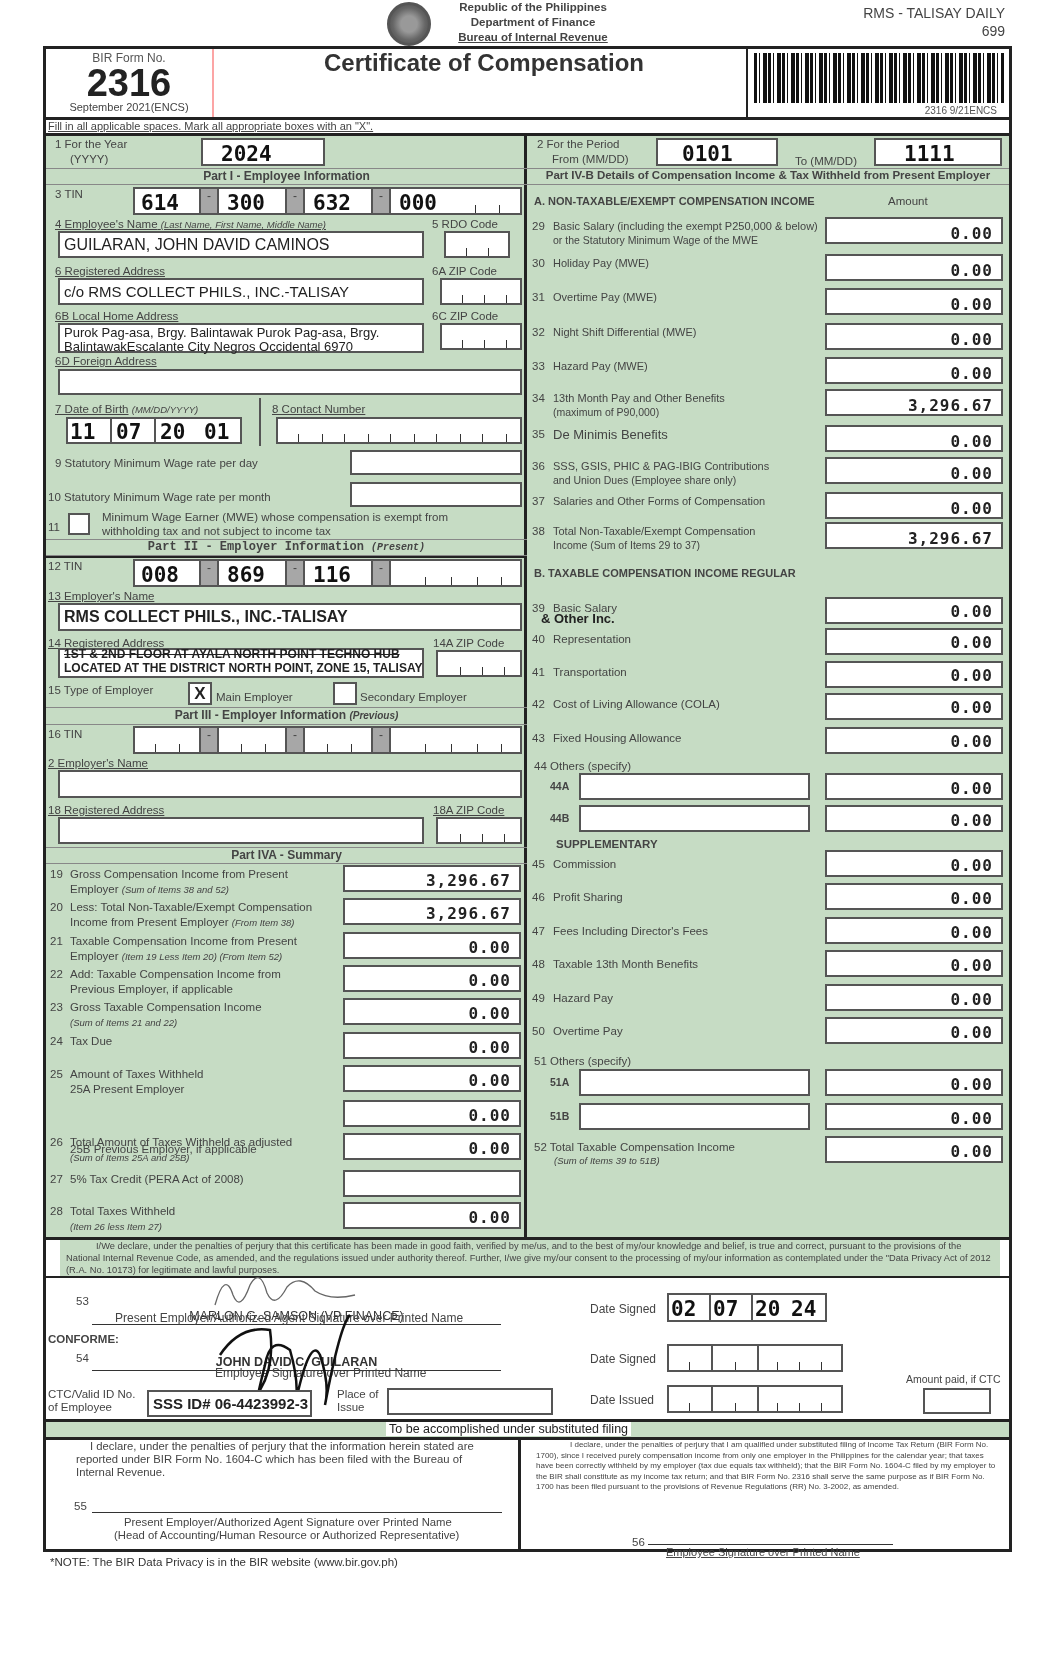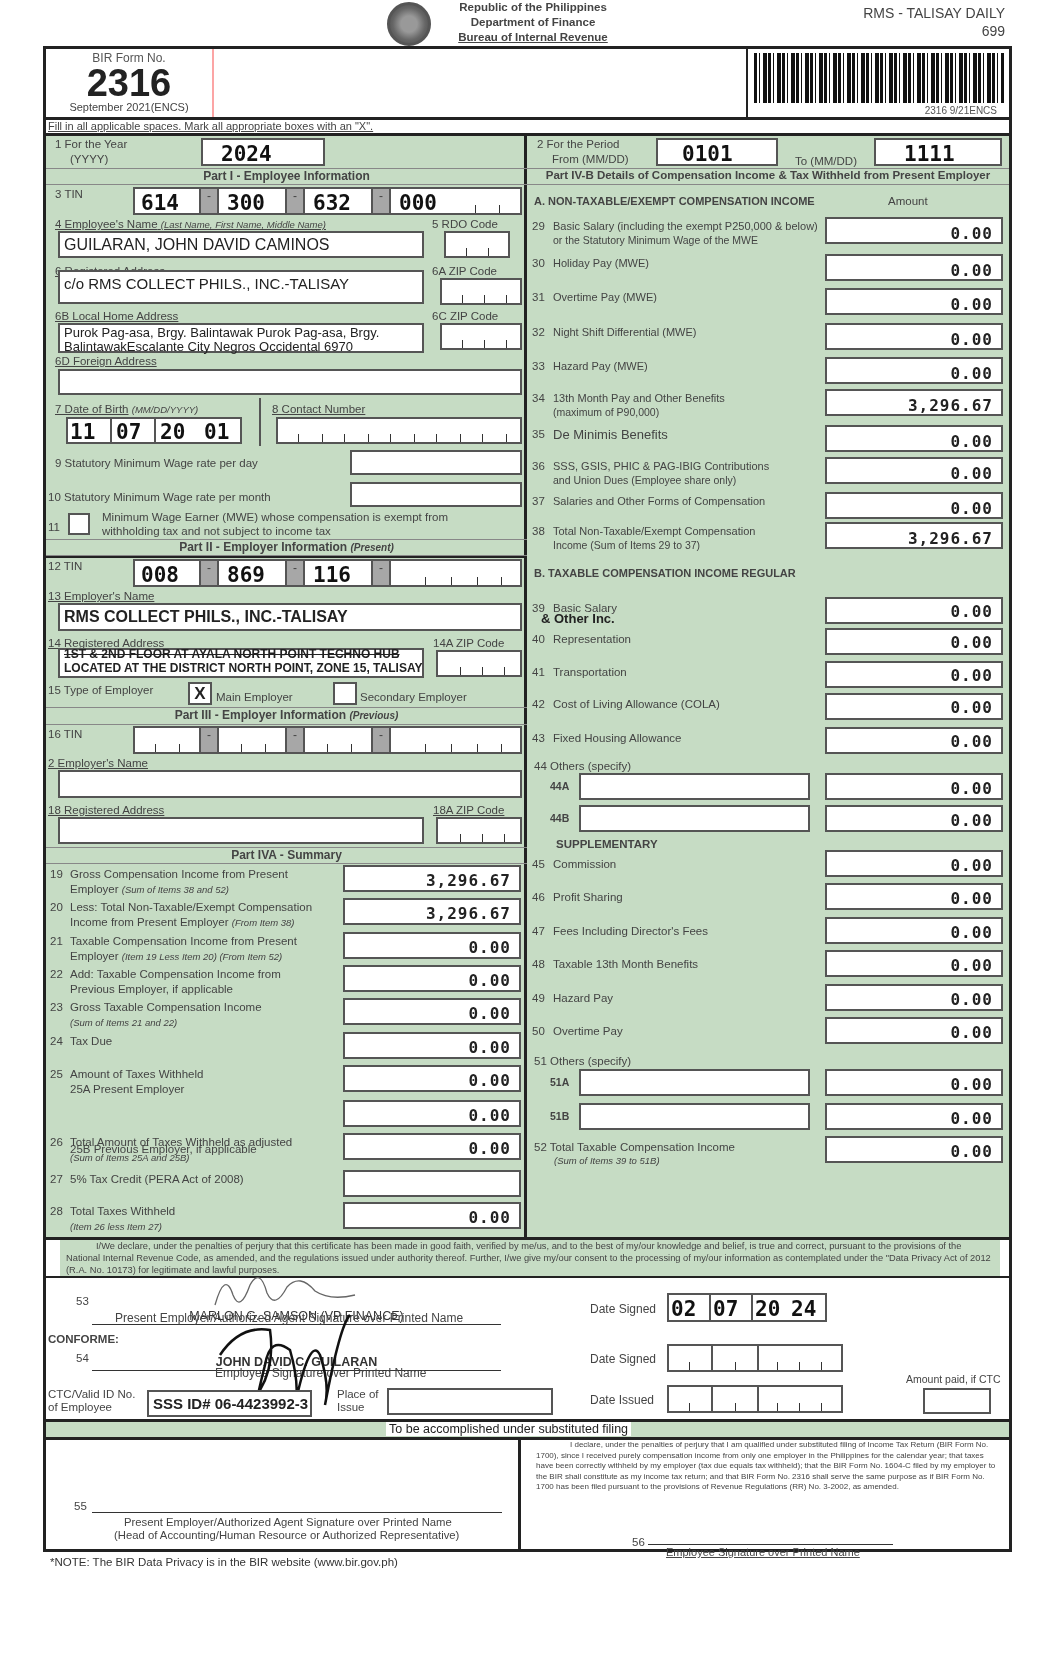--- a/index.html
+++ b/index.html
@@ -34,20 +34,21 @@
 </div>
 
 <div class="abs" style="left:43px;top:46px;width:969px;height:1506px;border:3px solid #222;"></div>
 
 <div class="abs" style="left:46px;top:49px;width:168px;height:68px;border-right:2px solid #fca5a5;text-align:center;">
   <div style="font-size:12px;color:#555;margin-top:2px;">BIR Form No.</div>
   <div style="font-size:38px;font-weight:bold;color:#222;line-height:36px;">2316</div>
   <div style="font-size:11px;color:#444;">September 2021(ENCS)</div>
 </div>
 <div class="abs" style="left:214px;top:49px;width:540px;height:68px;text-align:center;">
+  <div style="font-size:24px;font-weight:bold;color:#333;margin-top:0px;line-height:28px;">Certificate of Compensation</div>
 </div>
 <div class="abs" style="left:746px;top:49px;width:263px;height:68px;border-left:2px solid #222;">
   <div style="position:absolute;left:6px;top:4px;width:250px;height:50px;background:repeating-linear-gradient(90deg,#111 0 3px,#fff 3px 5px,#111 5px 6px,#fff 6px 9px,#111 9px 13px,#fff 13px 14px);"></div>
   <div style="position:absolute;right:10px;bottom:1px;font-size:10px;color:#555;background:#fff;padding:0 2px;">2316 9/21ENCS</div>
 </div>
 <div class="hline" style="left:46px;top:117px;width:963px;height:3px;"></div>
 <div class="abs" style="left:48px;top:120px;font-size:11px;color:#444;text-decoration:underline;">Fill in all applicable spaces. Mark all appropriate boxes with an "X".</div>
 <div class="hline" style="left:46px;top:133px;width:963px;height:3px;"></div>
 
 <div class="abs green" style="left:46px;top:136px;width:481px;height:1101px;border-right:3px solid #222;"></div>
@@ -79,21 +80,21 @@
 <div class="box" style="left:58px;top:231px;width:366px;height:27px;">
   <span class="val" style="left:4px;top:3px;font-size:16px;">GUILARAN, JOHN DAVID CAMINOS</span>
 </div>
 <div class="box" style="left:444px;top:231px;width:66px;height:27px;">
   <div class="tick" style="left:20px;"></div>
   <div class="tick" style="left:42px;"></div>
 </div>
 
 <div class="lbl" style="left:55px;top:265px;text-decoration:underline;">6 Registered Address</div>
 <div class="lbl" style="left:432px;top:265px;">6A ZIP Code</div>
-<div class="box" style="left:58px;top:270px;width:366px;height:34px;">
+<div class="box" style="left:58px;top:278px;width:366px;height:27px;">
   <span class="val" style="left:4px;top:3px;">c/o RMS COLLECT PHILS., INC.-TALISAY</span>
 </div>
 <div class="box" style="left:440px;top:278px;width:82px;height:27px;">
   <div class="tick" style="left:20px;"></div>
   <div class="tick" style="left:42px;"></div>
   <div class="tick" style="left:64px;"></div>
 </div>
 
 <div class="lbl" style="left:55px;top:310px;text-decoration:underline;">6B Local Home Address</div>
 <div class="lbl" style="left:432px;top:310px;">6C ZIP Code</div>
@@ -137,21 +138,21 @@
 <div class="lbl" style="left:55px;top:457px;">9 Statutory Minimum Wage rate per day</div>
 <div class="box" style="left:350px;top:450px;width:172px;height:25px;"></div>
 <div class="lbl" style="left:48px;top:491px;">10 Statutory Minimum Wage rate per month</div>
 <div class="box" style="left:350px;top:482px;width:172px;height:25px;"></div>
 
 <div class="lbl" style="left:48px;top:521px;">11</div>
 <div class="box" style="left:68px;top:513px;width:22px;height:22px;border-width:2px;"></div>
 <div class="lbl" style="left:102px;top:511px;">Minimum Wage Earner (MWE) whose compensation is exempt from</div>
 <div class="lbl" style="left:102px;top:525px;">withholding tax and not subject to income tax</div>
 
-<div class="band" style="left:46px;top:539px;width:481px;height:17px;"><span>Part II - Employer Information</span> <i>(Present)</i></div>
+<div class="band" style="left:46px;top:539px;width:481px;height:17px;font-family:Liberation Mono, monospace;"><span>Part II - Employer Information</span> <i>(Present)</i></div>
 
 <div class="hline" style="left:46px;top:556px;width:481px;height:2px;"></div>
 <div class="lbl" style="left:48px;top:560px;">12  TIN</div>
 <div class="box" style="left:133px;top:559px;width:389px;height:28px;">
   <span class="val big" style="left:6px;top:2px;">008</span>
   <div class="dash" style="left:64px;top:0;width:20px;height:24px;">-</div>
   <span class="val big" style="left:92px;top:2px;">869</span>
   <div class="dash" style="left:150px;top:0;width:20px;height:24px;">-</div>
   <span class="val big" style="left:178px;top:2px;">116</span>
   <div class="dash" style="left:236px;top:0;width:20px;height:24px;">-</div>
@@ -468,20 +469,21 @@
   <div class="tick" style="left:130px;"></div>
   <div class="tick" style="left:152px;"></div>
 </div>
 <div class="box" style="left:923px;top:1388px;width:68px;height:26px;"></div>
 
 <div class="hline" style="left:46px;top:1419px;width:963px;height:3px;"></div>
 <div class="abs green" style="left:46px;top:1422px;width:963px;height:15px;font-size:12.5px;color:#222;line-height:15px;padding-left:340px;"><span style="background:#fff;padding:0 3px;">To be accomplished under substituted filing</span></div>
 <div class="hline" style="left:46px;top:1437px;width:963px;height:3px;"></div>
 
 <div class="abs" style="left:46px;top:1440px;width:475px;height:110px;border-right:3px solid #222;">
+  <div style="position:absolute;left:30px;top:0;width:420px;font-size:11.3px;color:#444;line-height:13px;text-indent:14px;">I declare, under the penalties of perjury that the information herein stated are reported under BIR Form No. 1604-C which has been filed with the Bureau of Internal Revenue.</div>
   <div class="lbl" style="left:28px;top:60px;">55</div>
   <div class="abs" style="left:46px;top:72px;width:410px;border-bottom:1.5px solid #333;"></div>
   <div class="lbl" style="left:78px;top:76px;font-size:11.3px;">Present Employer/Authorized Agent Signature over Printed Name</div>
   <div class="lbl" style="left:68px;top:89px;font-size:11.3px;">(Head of Accounting/Human Resource or Authorized Representative)</div>
 </div>
 <div class="abs" style="left:524px;top:1440px;width:485px;height:112px;">
   <div style="position:absolute;left:12px;top:0;width:460px;font-size:8px;color:#444;line-height:10.5px;text-indent:34px;">I declare, under the penalties of perjury that I am qualified under substituted filing of Income Tax Return (BIR Form No. 1700), since I received purely compensation income from only one employer in the Philippines for the calendar year; that taxes have been correctly withheld by my employer (tax due equals tax withheld); that the BIR Form No. 1604-C filed by my employer to the BIR shall constitute as my income tax return; and that BIR Form No. 2316 shall serve the same purpose as if BIR Form No. 1700 has been filed pursuant to the provisions of Revenue Regulations (RR) No. 3-2002, as amended.</div>
   <div class="lbl" style="left:108px;top:96px;">56</div>
   <div class="abs" style="left:124px;top:104px;width:245px;border-bottom:1.5px solid #333;"></div>
   <div class="lbl" style="left:142px;top:106px;font-size:11px;text-decoration:underline;">Employee Signature over Printed Name</div>

